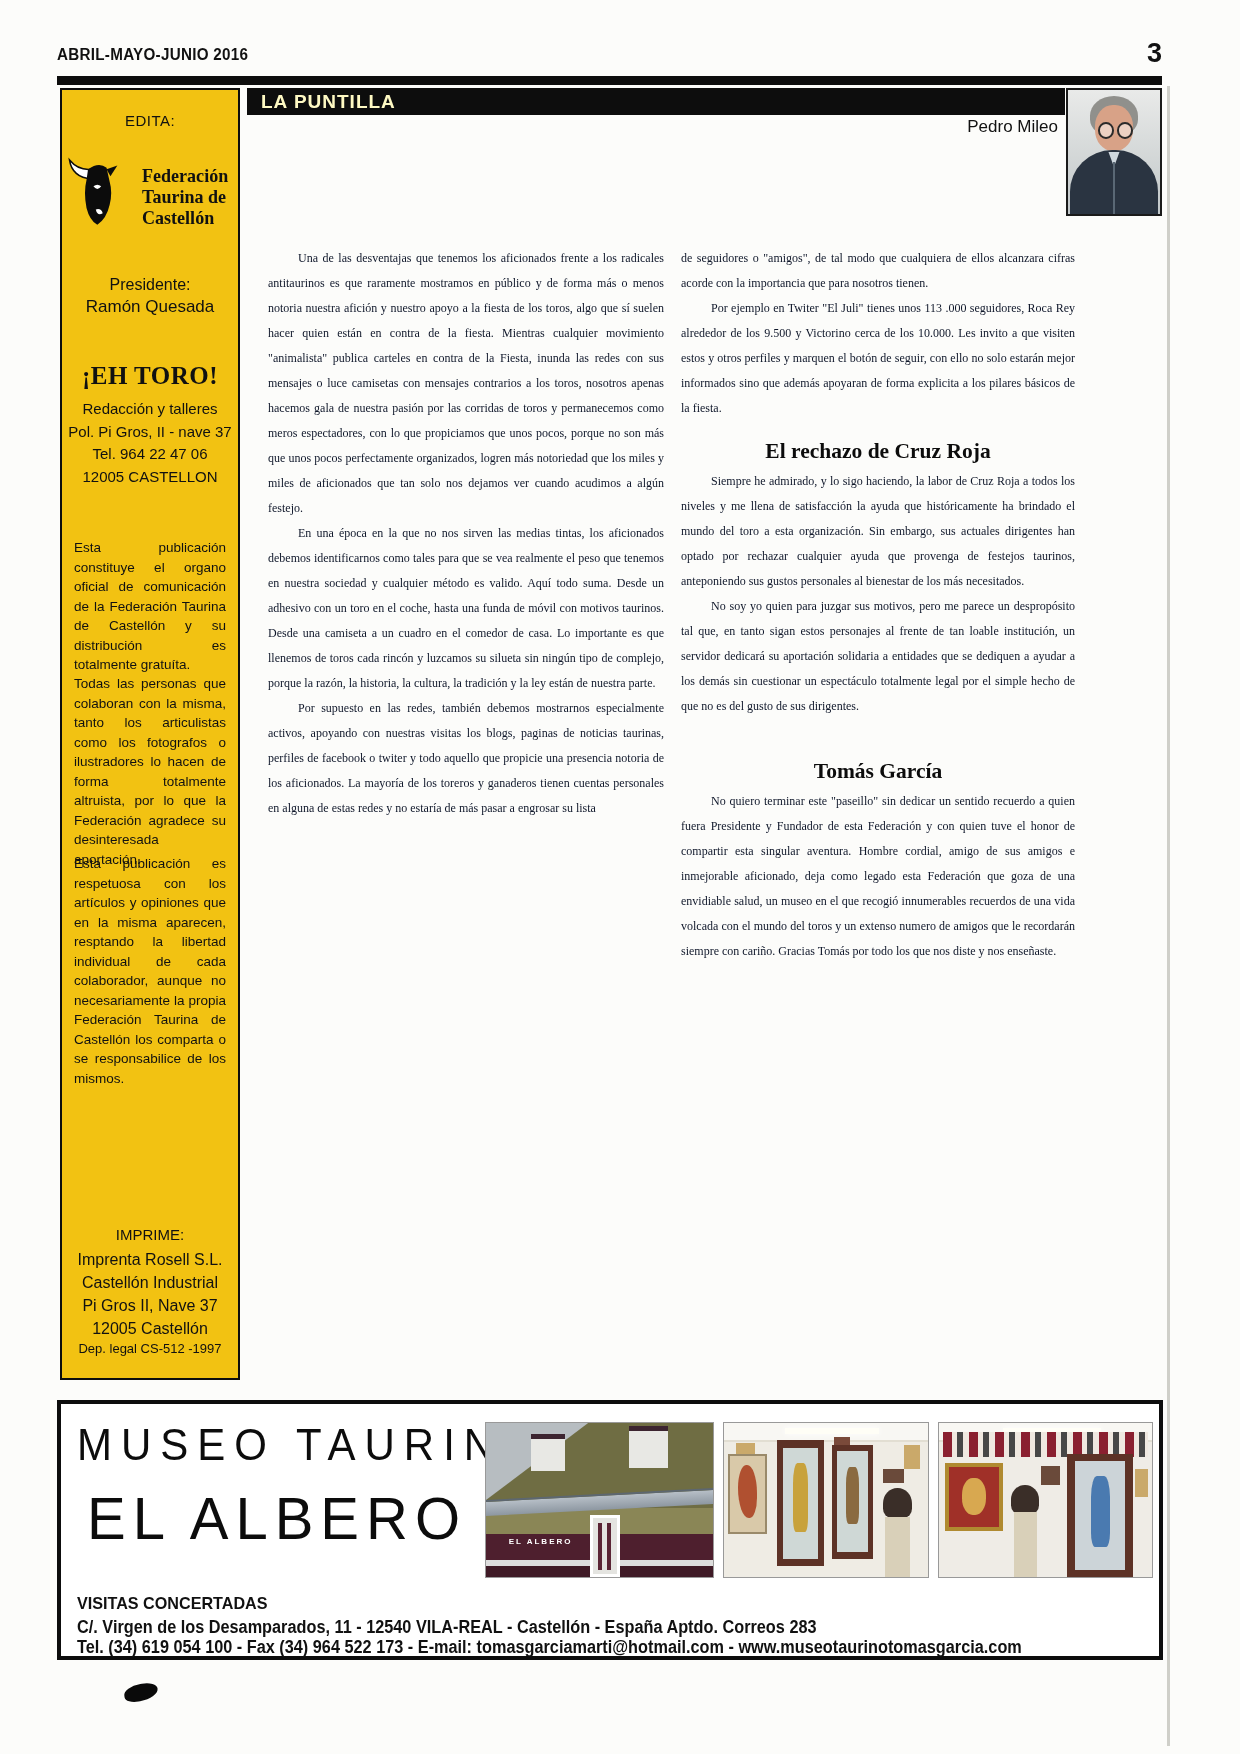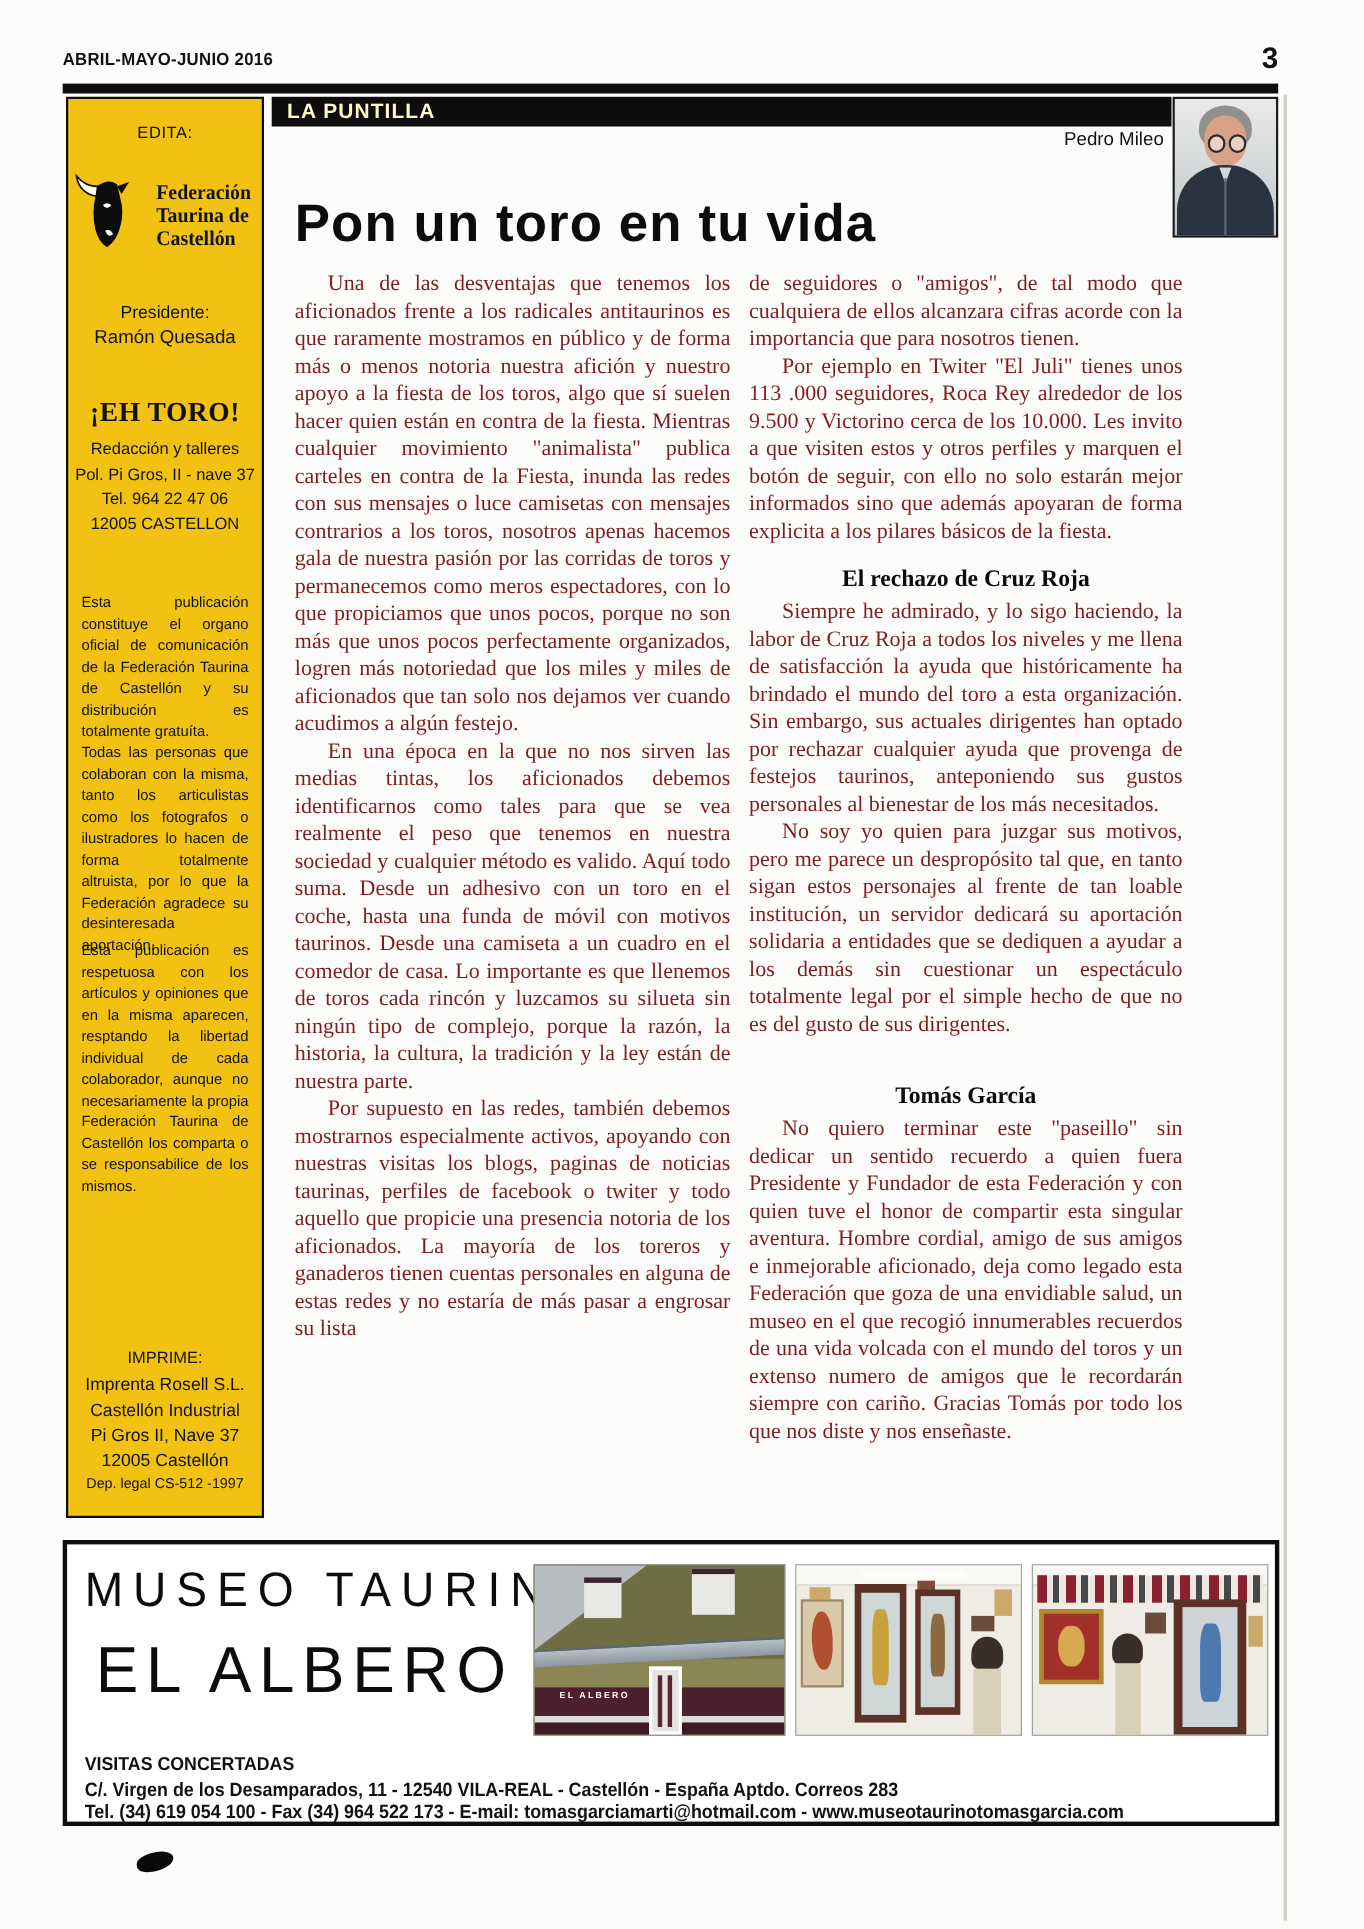--- a/index.html
+++ b/index.html
@@ -68,22 +68,22 @@
   .p-eye { position:absolute; top:26%; width:13%; height:10%; border:2px solid #2a2a2a; border-radius:50%; background:rgba(255,255,255,.5); }
   .p-eye.l { left:33%; } .p-eye.r { left:53%; }
   .p-body { position:absolute; left:2%; top:48%; width:96%; height:54%; background:#2a3441; border-radius:48% 48% 0 0 / 62% 62% 0 0; }
   .p-collar { position:absolute; left:44%; top:50%; width:12%; height:12%; background:#cfd8de; clip-path:polygon(0 0,100% 0,50% 100%); }
   .p-zip { position:absolute; left:49%; top:58%; width:2px; height:42%; background:#5a6875; }
   
   .col { position:absolute; top:246px; }
   .col1 { left:268px; width:396px; }
   .col2 { left:681px; width:394px; }
   .col p {
-    margin:0; font-family:"Liberation Serif", serif; font-size:20px; line-height:25px;
-    text-align:justify; text-indent:30px; color:#7f1d1d;
+    margin:0; font-family:"Liberation Serif", serif; font-size:12px; line-height:25px;
+    text-align:justify; text-indent:30px; color:#0f172a;
   }
   .col p.no-indent { text-indent:0; }
   .col h3 {
     margin:18px 0 5px 0; text-align:center; font-family:"Liberation Serif", serif;
     font-size:21.5px; font-weight:bold; color:#0c0c0c;
   }
   .col h3.h-tomas { margin-top:40px; }
   
   .ad {
     position:absolute; left:57px; top:1400px; width:1106px; height:260px;
@@ -207,21 +207,20 @@
   <div class="author">Pedro Mileo</div>
   <div class="photo">
     <div class="p-hair"></div>
     <div class="p-face"></div>
     <div class="p-eye l"></div>
     <div class="p-eye r"></div>
     <div class="p-body"></div>
     <div class="p-collar"></div>
     <div class="p-zip"></div>
   </div>
-  <h1 class="title">Pon un toro en tu vida</h1>
 
   <div class="col col1">
     <p>Una de las desventajas que tenemos los aficionados frente a los radicales antitaurinos es que raramente mostramos en público y de forma más o menos notoria nuestra afición y nuestro apoyo a la fiesta de los toros, algo que sí suelen hacer quien están en contra de la fiesta. Mientras cualquier movimiento "animalista" publica carteles en contra de la Fiesta, inunda las redes con sus mensajes o luce camisetas con mensajes contrarios a los toros, nosotros apenas hacemos gala de nuestra pasión por las corridas de toros y permanecemos como meros espectadores, con lo que propiciamos que unos pocos, porque no son más que unos pocos perfectamente organizados, logren más notoriedad que los miles y miles de aficionados que tan solo nos dejamos ver cuando acudimos a algún festejo.</p>
     <p>En una época en la que no nos sirven las medias tintas, los aficionados debemos identificarnos como tales para que se vea realmente el peso que tenemos en nuestra sociedad y cualquier método es valido. Aquí todo suma. Desde un adhesivo con un toro en el coche, hasta una funda de móvil con motivos taurinos. Desde una camiseta a un cuadro en el comedor de casa. Lo importante es que llenemos de toros cada rincón y luzcamos su silueta sin ningún tipo de complejo, porque la razón, la historia, la cultura, la tradición y la ley están de nuestra parte.</p>
     <p>Por supuesto en las redes, también debemos mostrarnos especialmente activos, apoyando con nuestras visitas los blogs, paginas de noticias taurinas, perfiles de facebook o twiter y todo aquello que propicie una presencia notoria de los aficionados. La mayoría de los toreros y ganaderos tienen cuentas personales en alguna de estas redes y no estaría de más pasar a engrosar su lista</p>
   </div>
   <div class="col col2">
     <p class="no-indent">de seguidores o "amigos", de tal modo que cualquiera de ellos alcanzara cifras acorde con la importancia que para nosotros tienen.</p>
     <p>Por ejemplo en Twiter "El Juli" tienes unos 113 .000 seguidores, Roca Rey alrededor de los 9.500 y Victorino cerca de los 10.000. Les invito a que visiten estos y otros perfiles y marquen el botón de seguir, con ello no solo estarán mejor informados sino que además apoyaran de forma explicita a los pilares básicos de la fiesta.</p>
     <h3>El rechazo de Cruz Roja</h3>

